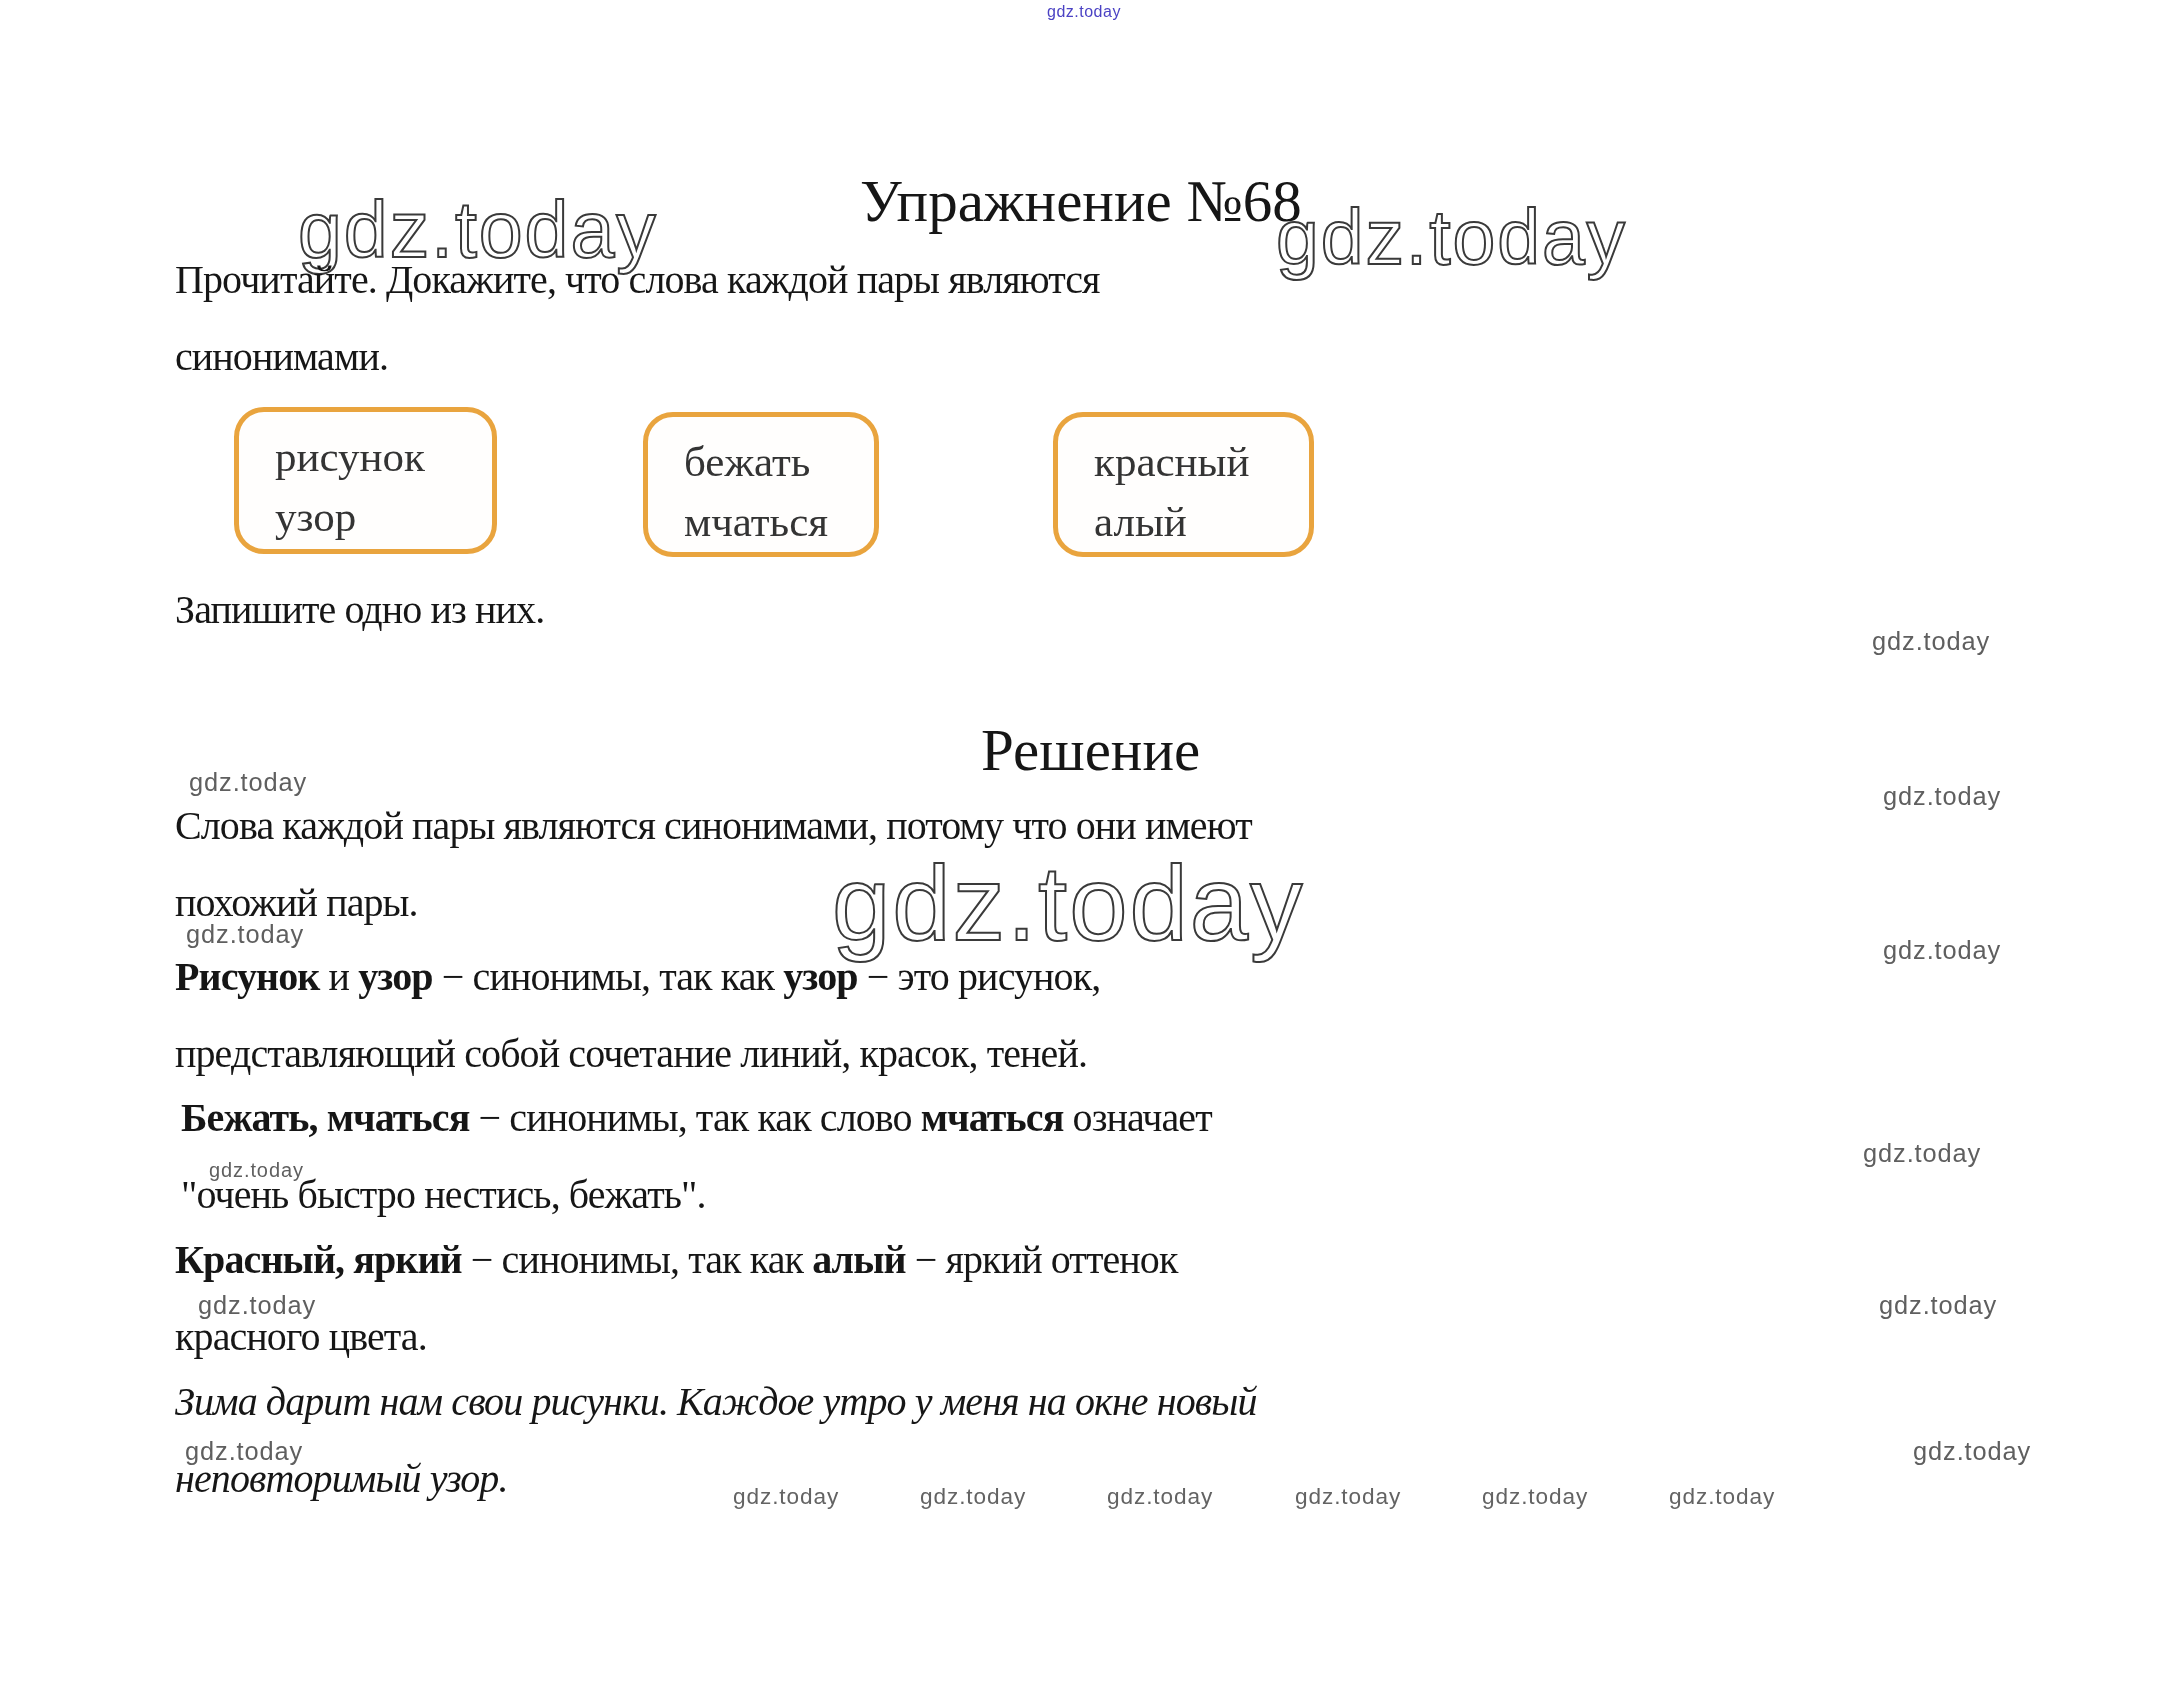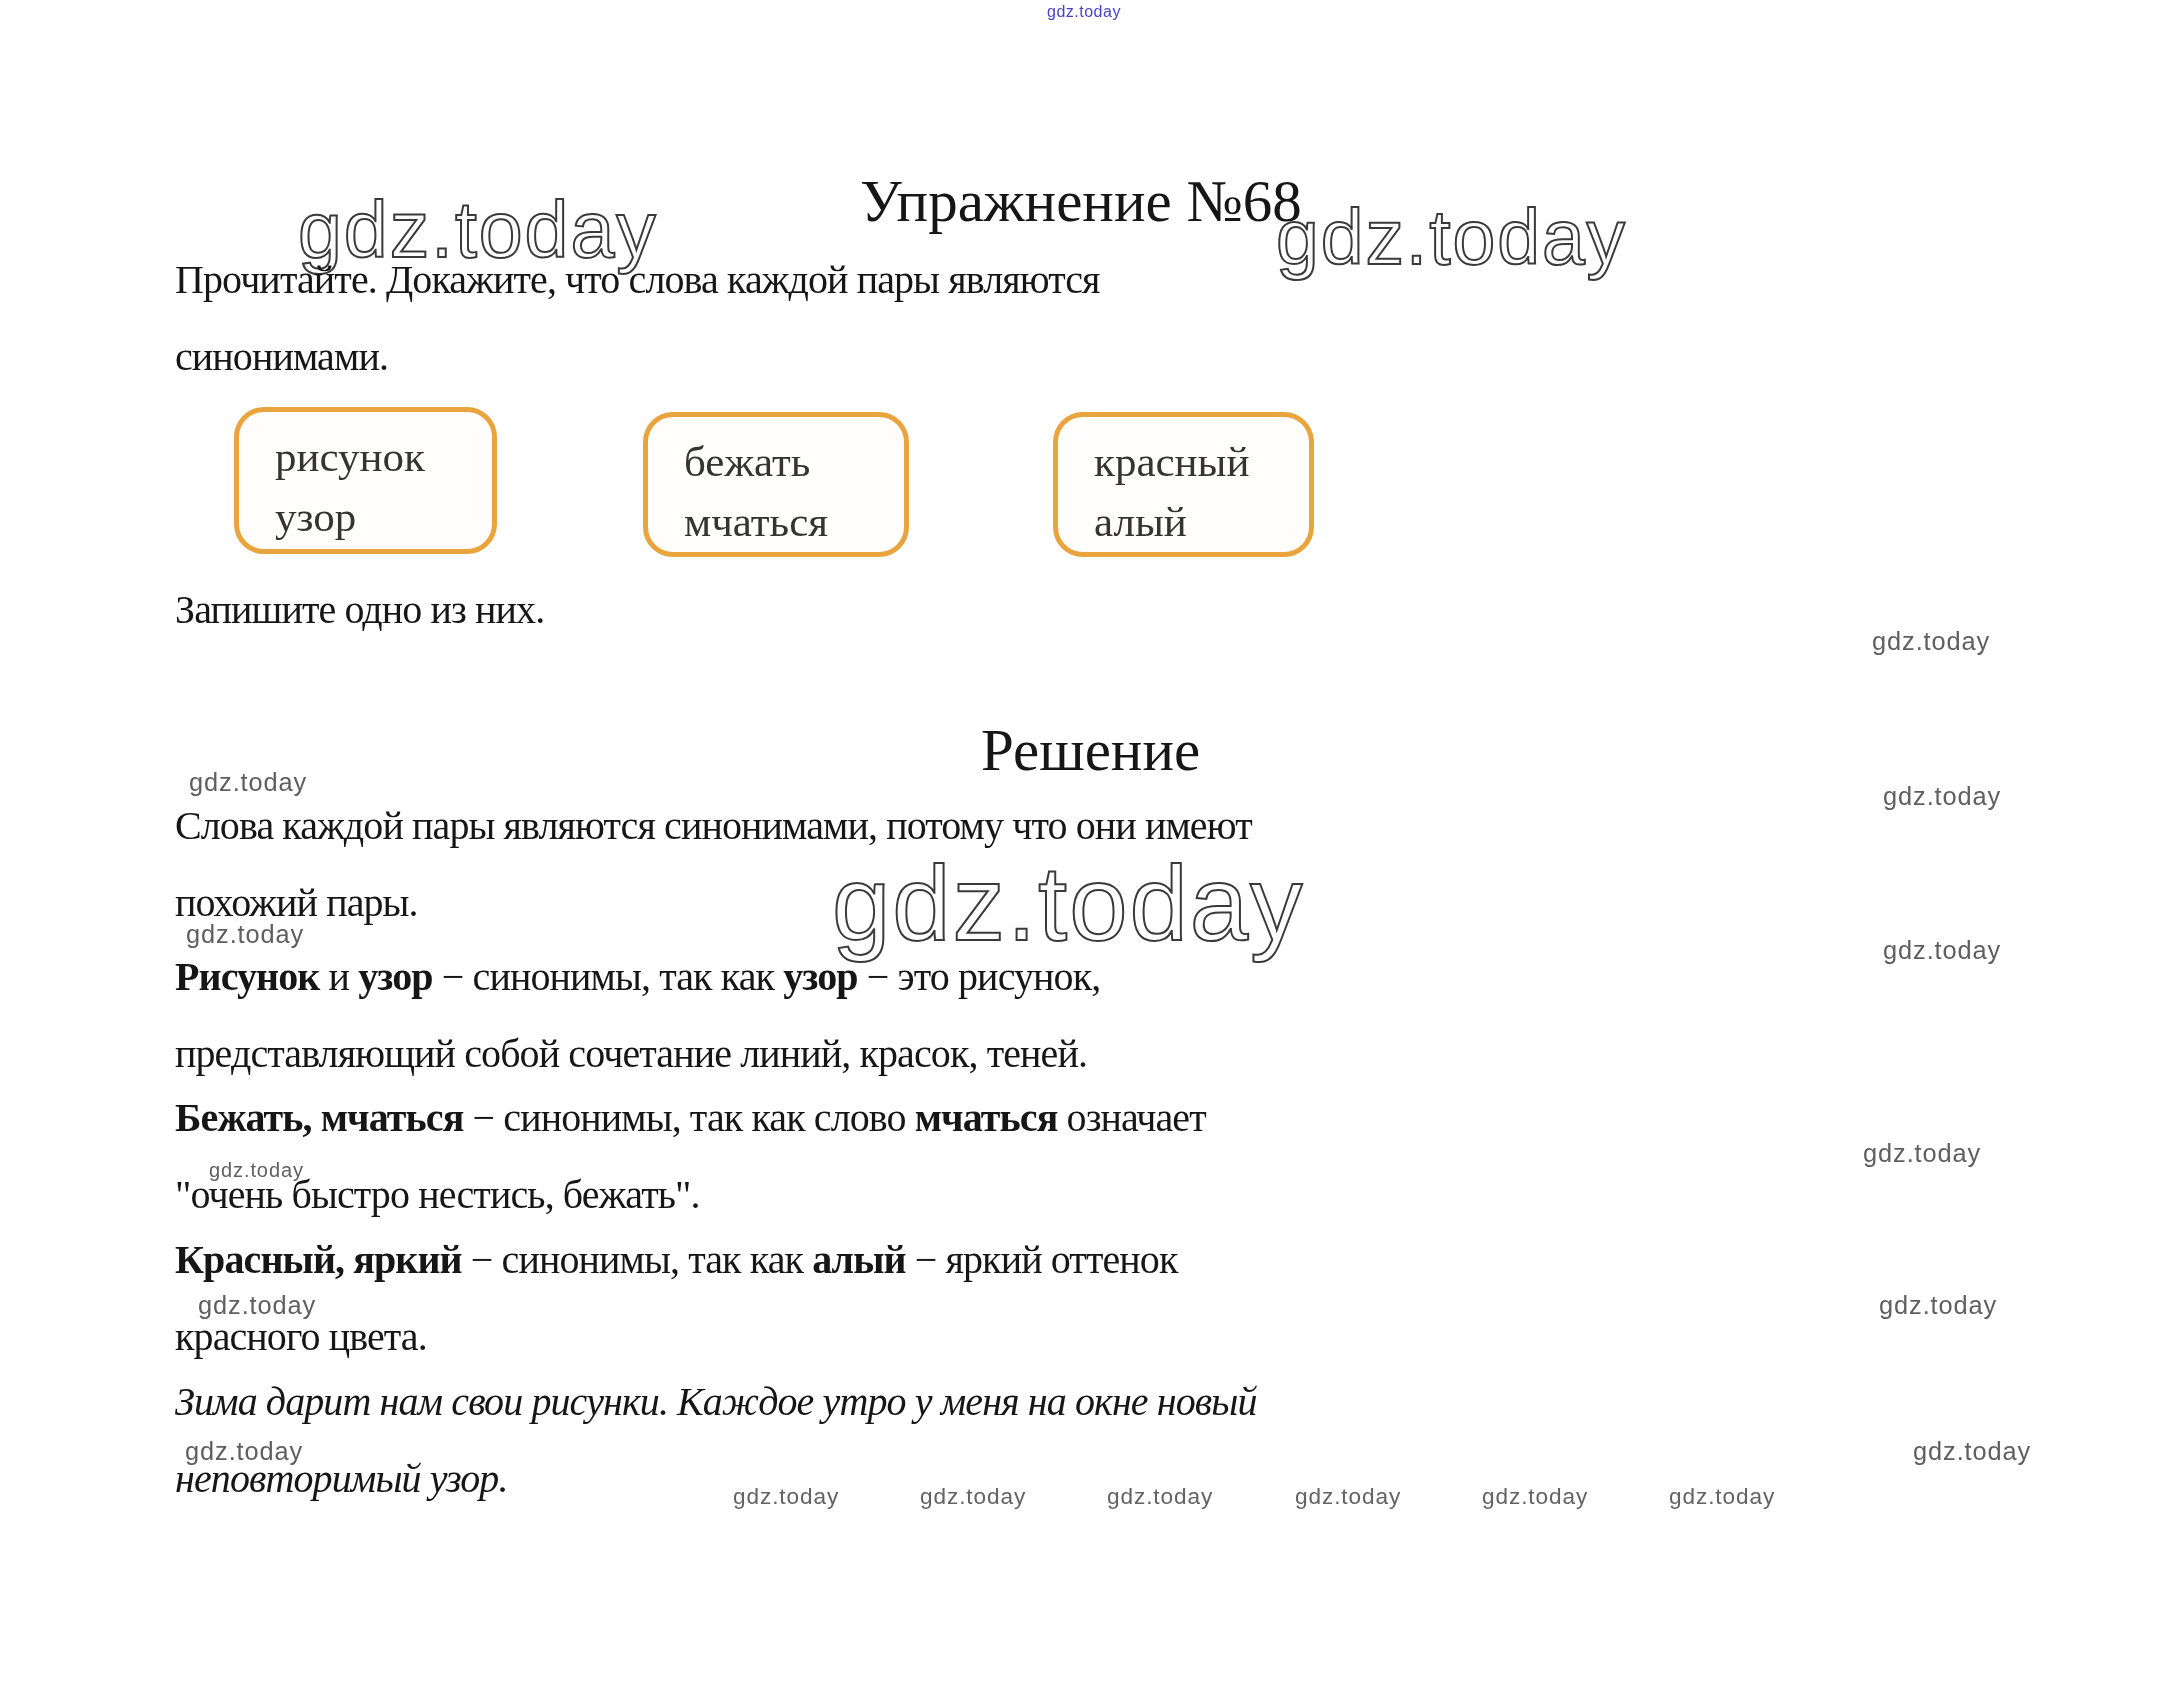--- a/index.html
+++ b/index.html
@@ -21,21 +21,21 @@
     white-space:nowrap;
     color:var(--text,#161616);
   }
   .t-par .t-line{height:77px;}
   .t-par .seg-b{font-weight:bold;}
   .t-par.italic{font-style:italic;}
   .pos-intro{top:241px;}
   .pos-task{top:571px;}
   .pos-p1{top:787px;}
   .pos-p2{top:938px;}
-  .pos-p3{top:1079px;}
+  .pos-p3{top:1079px;margin-left:6px;}
   .pos-p4{top:1221px;}
   .pos-p5{top:1363px;}
   .doc-title{
     position:absolute;left:860px;top:168px;
     font-size:59px;line-height:66px;white-space:nowrap;
     color:var(--text,#161616);
   }
   .solution-heading{
     position:absolute;left:981px;top:717px;
     font-size:59px;line-height:66px;white-space:nowrap;
@@ -44,21 +44,21 @@
   
   .syn-box{
     position:absolute;
     border:5.6px solid var(--box-border,#e9a43e);
     border-radius:30px;
     background:#fffefd;
     box-sizing:border-box;
     padding:15px 0 0 36px;
   }
   .box1{left:234px;top:407px;width:263px;height:147px;}
-  .box2{left:643px;top:412px;width:266px;height:145px;}
+  .box2{left:643px;top:412px;width:236px;height:145px;}
   .box3{left:1053px;top:412px;width:261px;height:145px;}
   .syn-word{
     font-size:43px;line-height:60px;
     color:#343434;letter-spacing:0;
     white-space:nowrap;
   }
   
   .wm{
     position:absolute;
     font-family:"Liberation Sans","DejaVu Sans",sans-serif;

